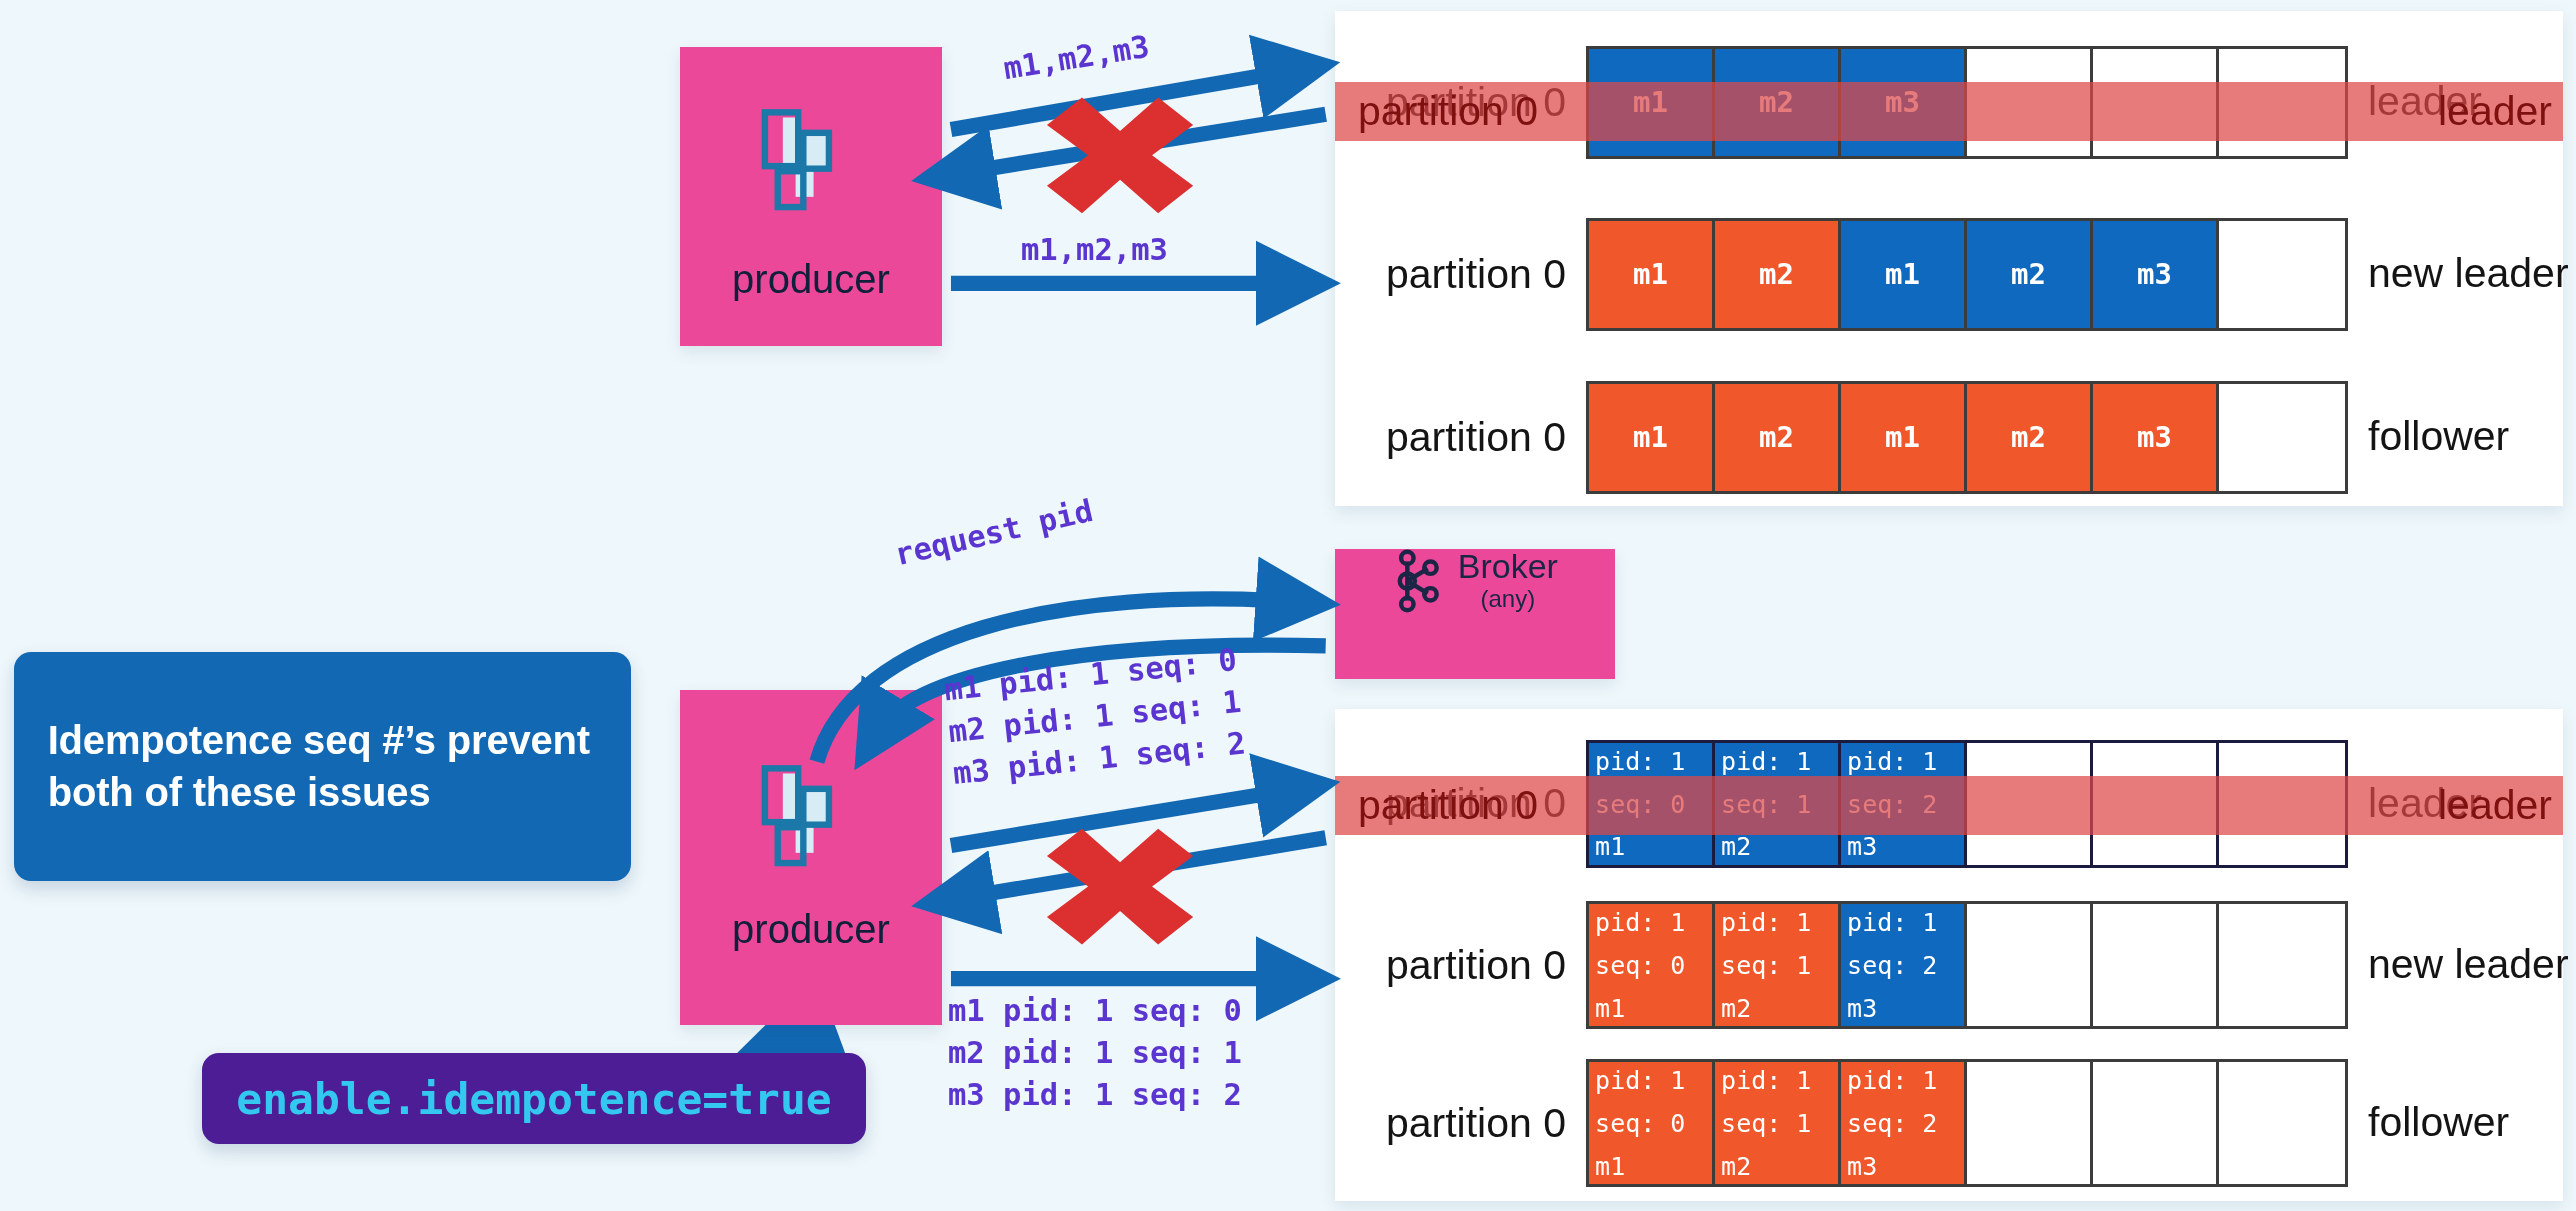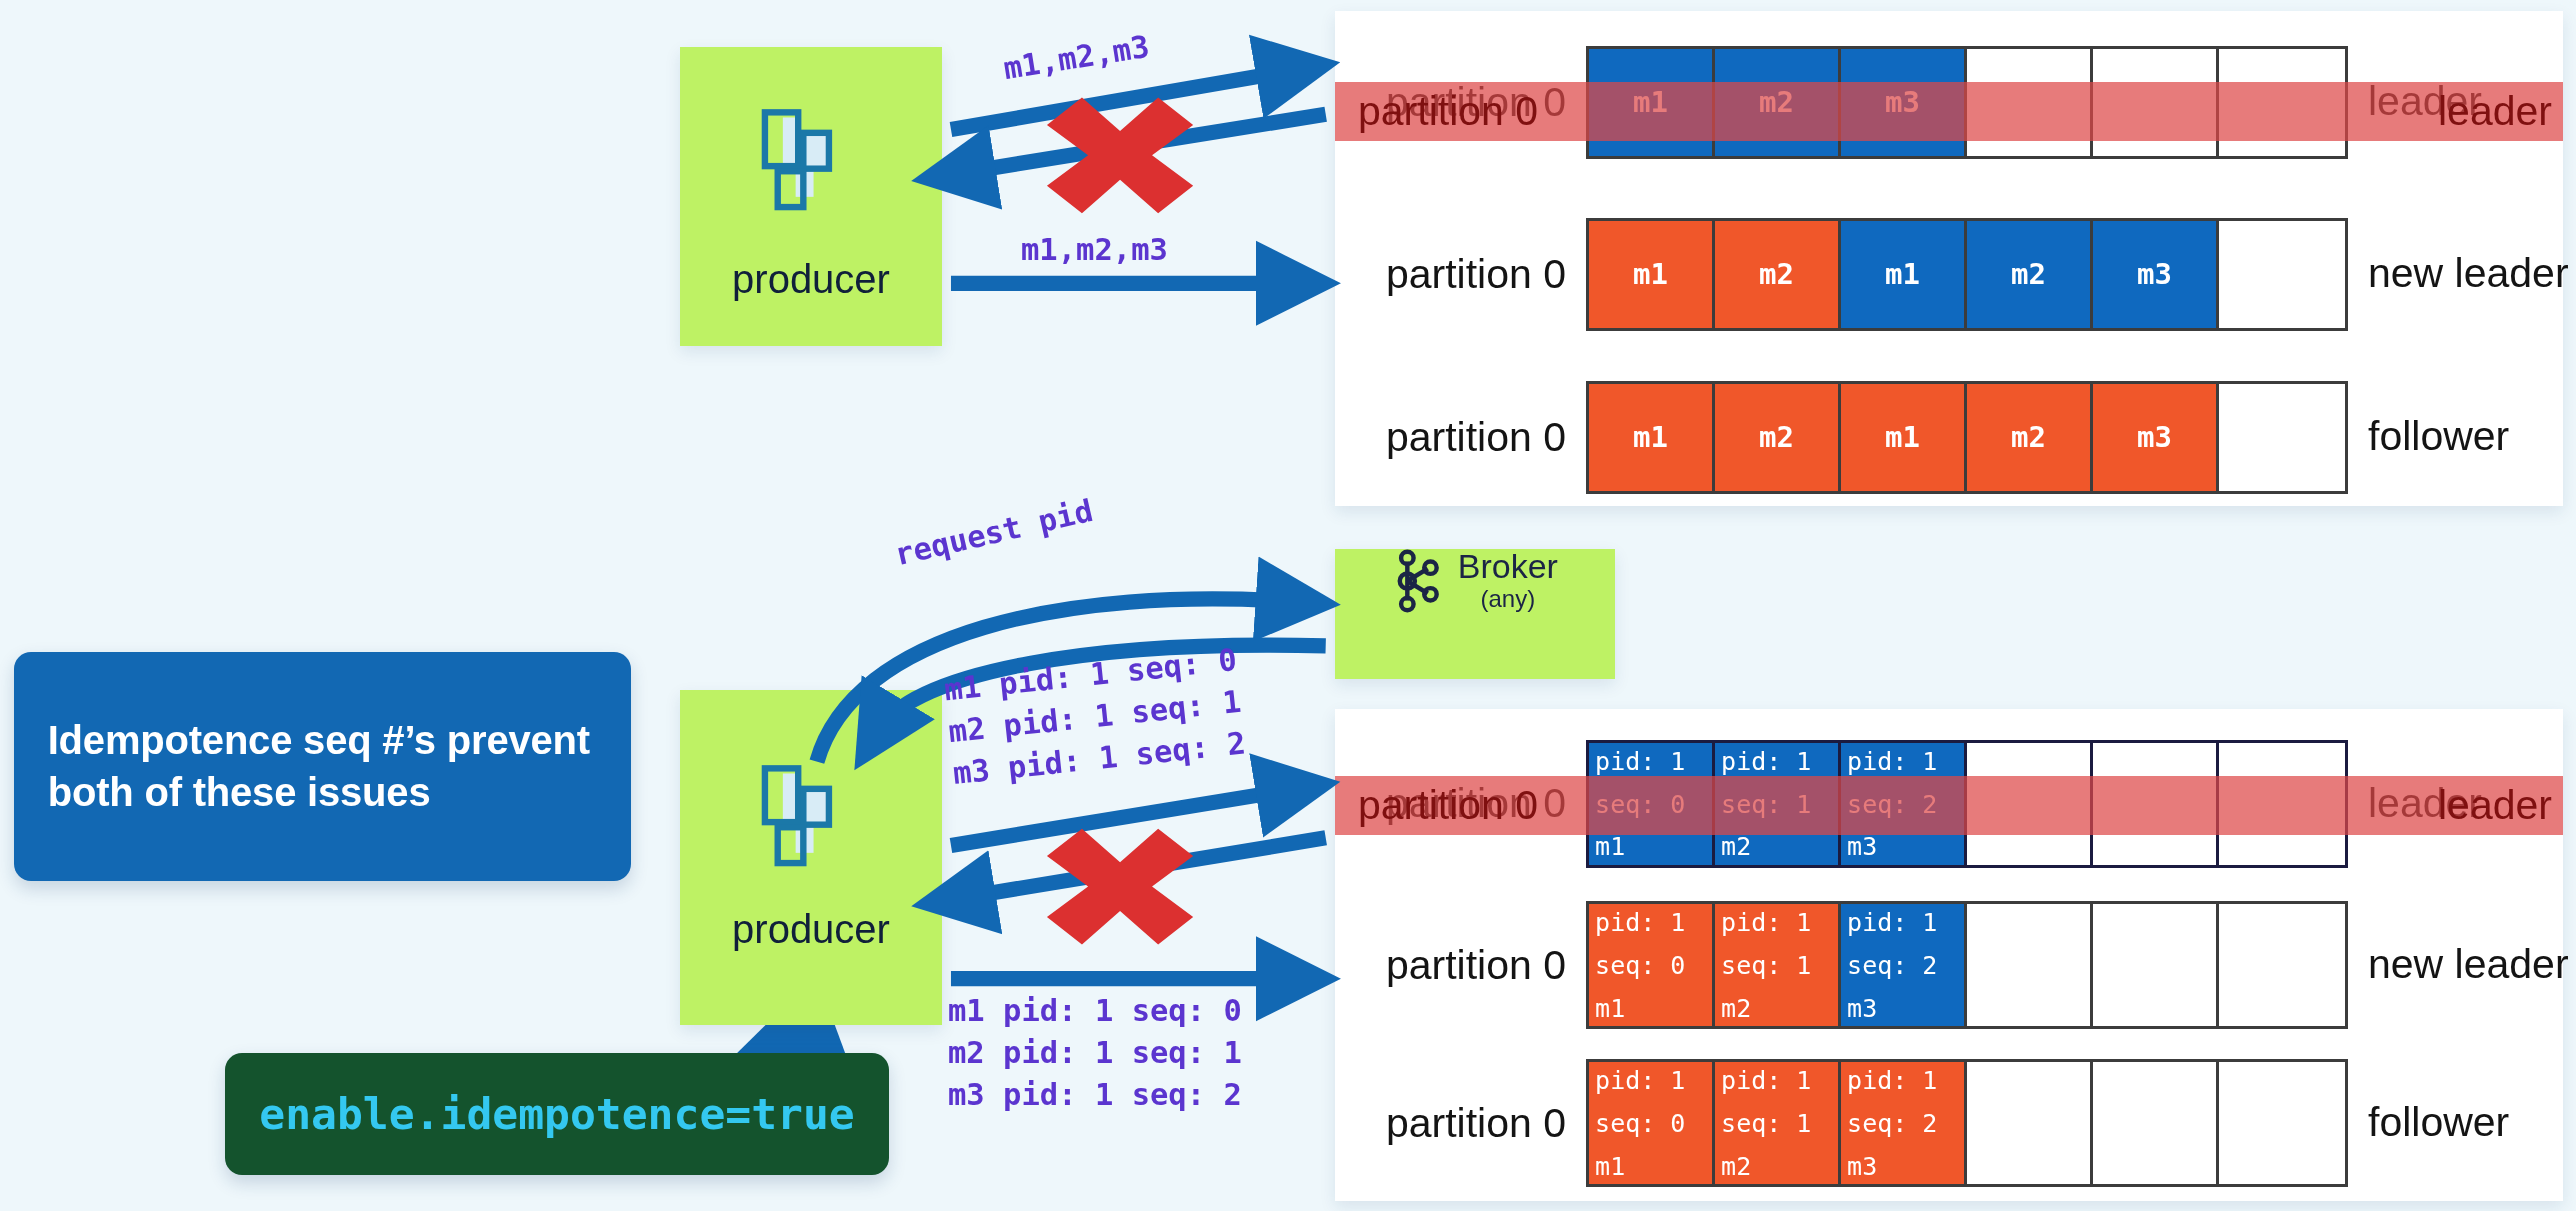--- a/index.html
+++ b/index.html
@@ -26,38 +26,38 @@
     font-size: 40px;
     line-height: 1.28;
     letter-spacing: -0.2px;
   }
   #callout-top { left: 13.7px; top: 47px; width: 617px; height: 242px; }
   #callout-bottom { left: 13.7px; top: 652px; width: 617px; height: 229px; }
 
   
   #config-bubble {
     position: absolute;
-    left: 225px; top: 1053px; width: 664px; height: 122px;
-    background: #14532d; border-radius: 17px;
+    left: 202px; top: 1053px; width: 664px; height: 91px;
+    background: #4c1d95; border-radius: 17px;
     box-shadow: 0 7.6px 17px rgba(20,60,110,0.18);
     display: flex; align-items: center; justify-content: center;
   }
   #config-bubble .ctext {
     font-family: "DejaVu Sans Mono", monospace;
     font-weight: bold; font-size: 43px; color: #34c8f0;
     letter-spacing: 0px;
   }
   #config-tail {
     position: absolute; left: 670px; top: 975px;
     width: 183px; height: 99px; z-index: 0;
   }
 
   
   .card {
-    position: absolute; background: #bef264;
+    position: absolute; background: #ec4899;
     box-shadow: 0 6.1px 15.2px rgba(20,60,110,0.10);
   }
   #producer-top { left: 680px; top: 47px; width: 262px; height: 299px; }
   #producer-bottom { left: 680px; top: 690px; width: 262px; height: 335px; }
   #broker-card { left: 1335px; top: 549px; width: 280px; height: 130px;
                  display:flex; align-items:flex-start; justify-content:center; gap:13.7px; }
 
   .prod-icon { position: absolute; left: 50%; top: 38%; transform: translate(-50%,-50%); }
   .prod-label {
     position: absolute; left: 0; right: 0; bottom: 44px;

